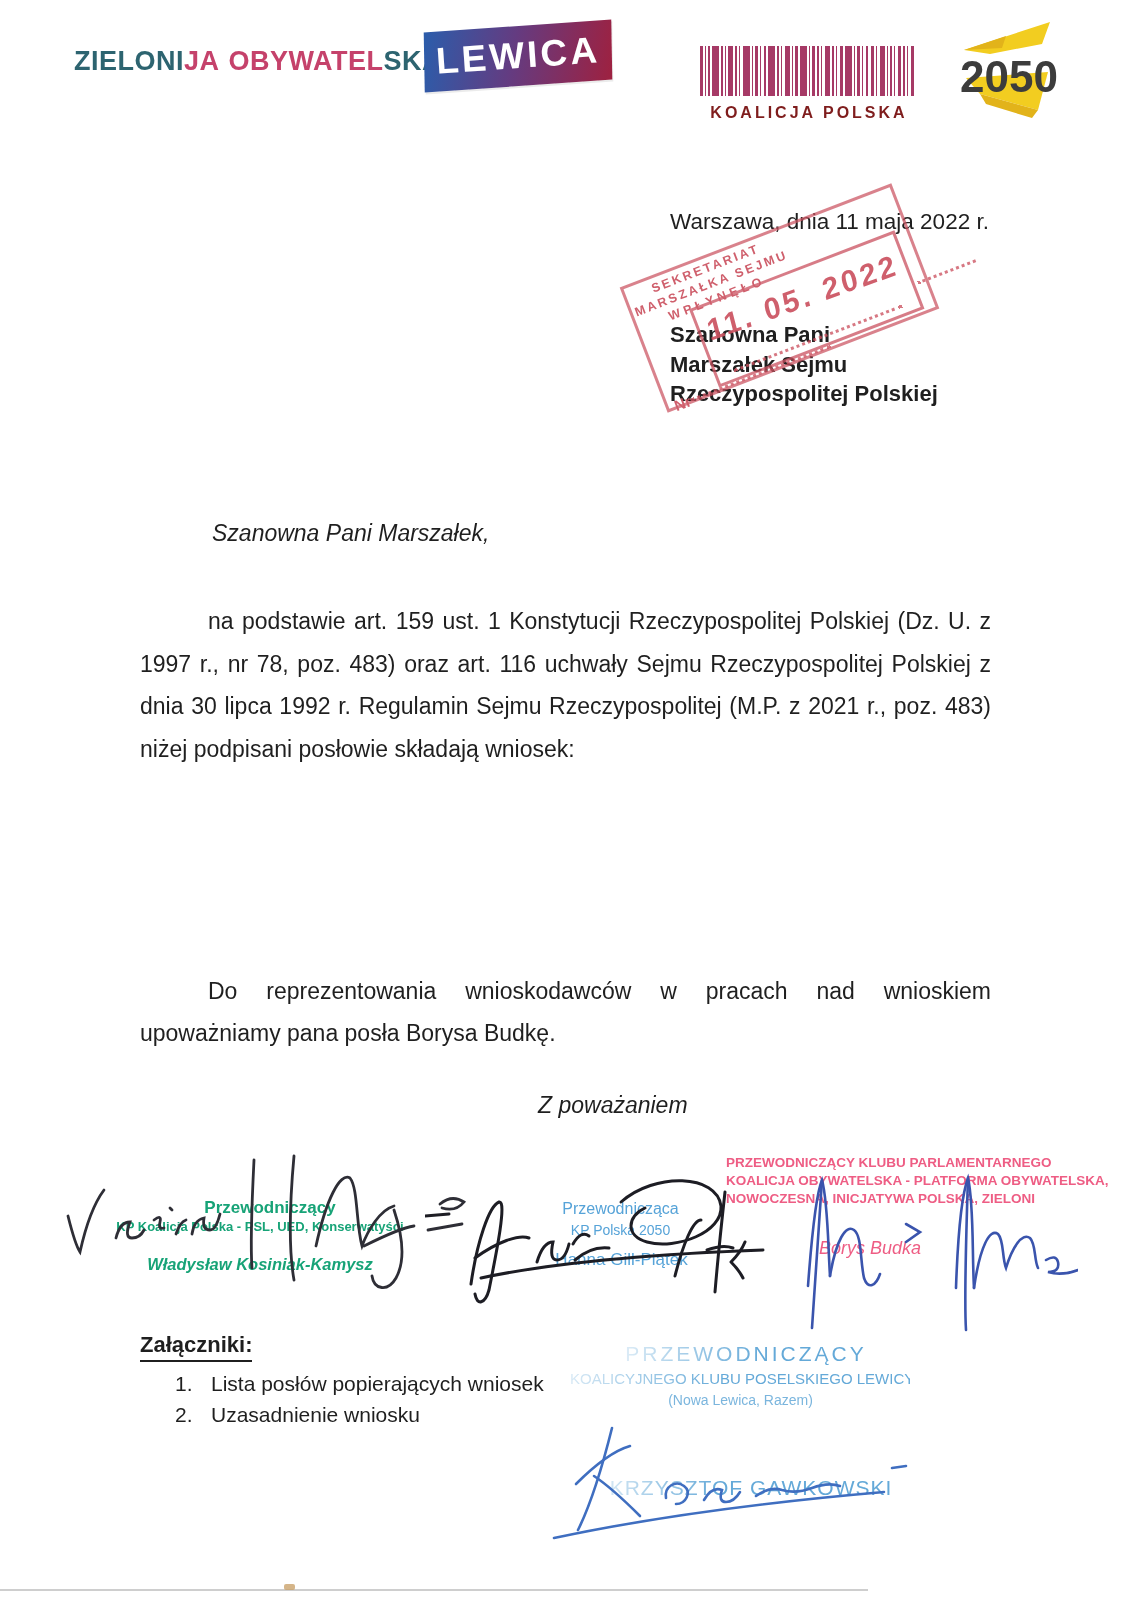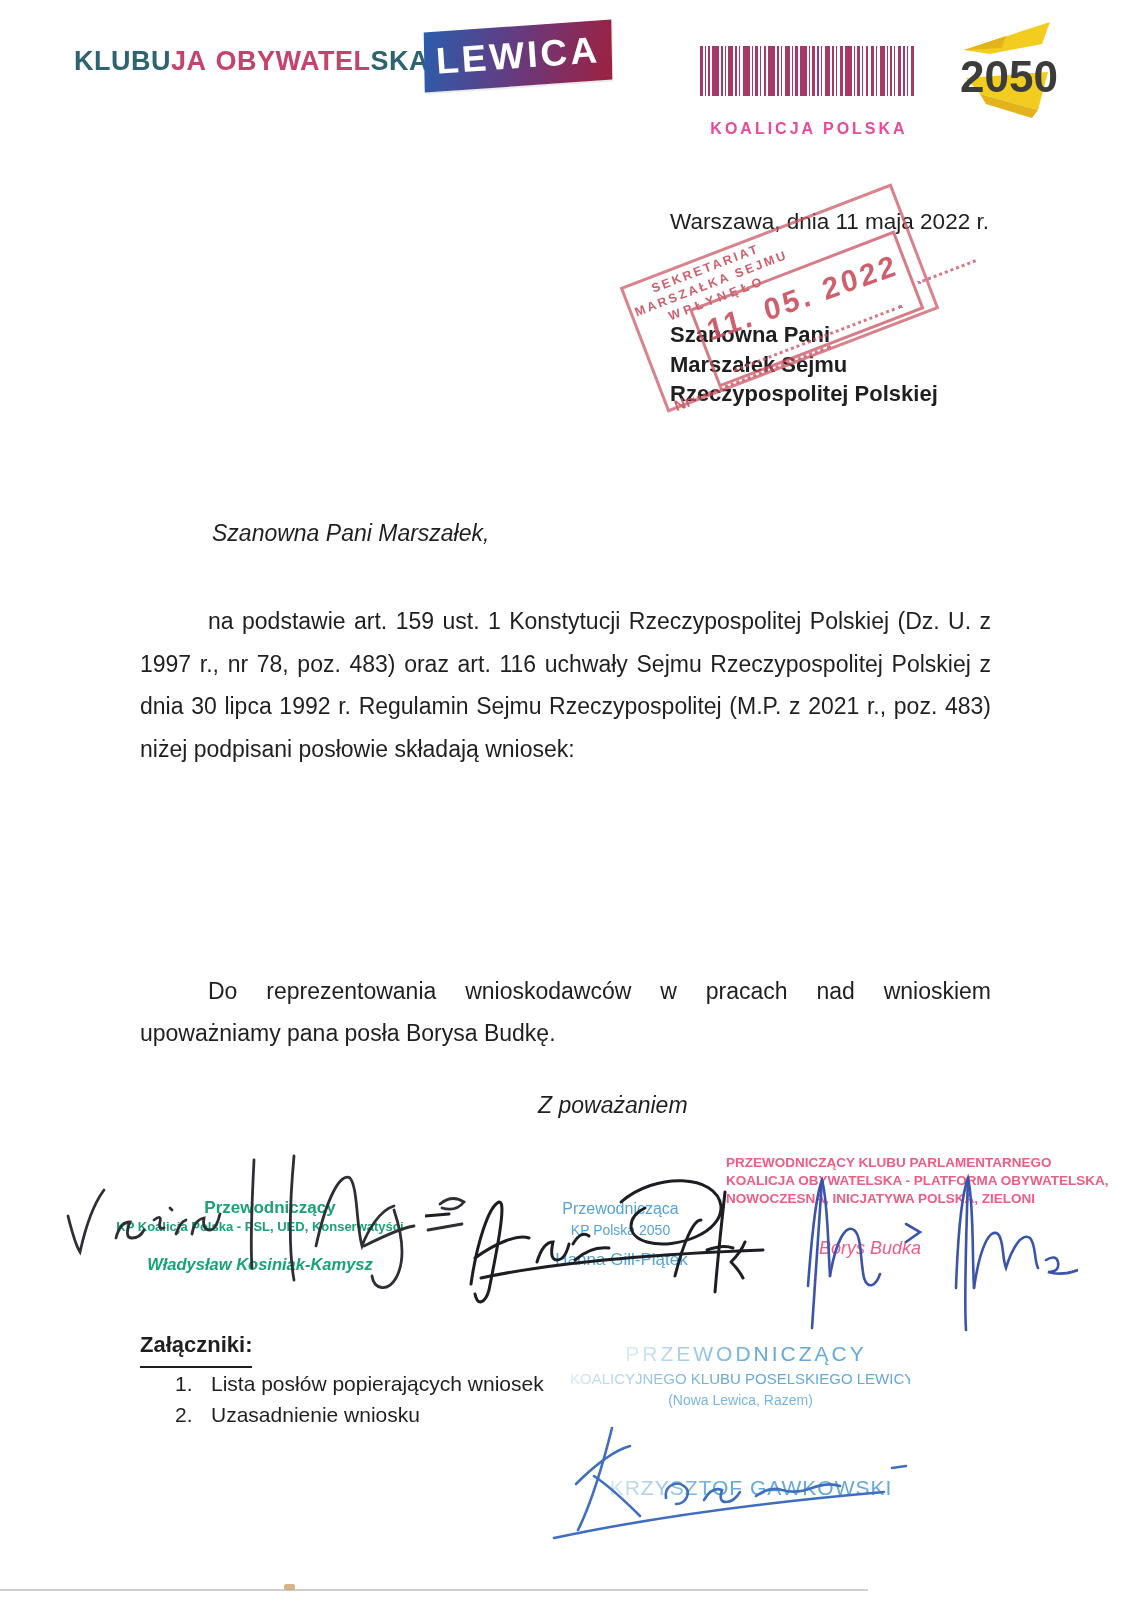--- a/index.html
+++ b/index.html
@@ -14,21 +14,21 @@
   .ko-teal { color:#2d6470; } .ko-pink { color:#c5426b; }
   .ko-gap { margin-left:9px; }
 
   .lewica { left:424px; top:26px; width:188px; height:60px;
     background:linear-gradient(100deg,#2b5dab 0%,#653b80 48%,#9e2140 100%);
     transform:rotate(-4deg) skewX(-3deg); display:flex; align-items:center; justify-content:center;
     box-shadow:1px 2px 0 rgba(0,0,0,.08); }
   .lewica span { color:#fff; font-size:37px; font-weight:800; letter-spacing:3px; transform:skewX(3deg); }
 
   .kp-block { left:700px; top:46px; width:218px; text-align:center; }
-  .kp-caption { margin-top:20px; color:#ec4899; font-size:16px; font-weight:700; letter-spacing:3px; white-space:nowrap; }
+  .kp-caption { margin-top:4px; color:#7f1d1d; font-size:16px; font-weight:700; letter-spacing:3px; white-space:nowrap; }
 
   .logo2050 { left:950px; top:14px; width:118px; height:112px; }
   .logo2050 text { font-family:"Liberation Sans", sans-serif; }
 
   
   .date-line { left:670px; top:165px; font-size:22.5px; white-space:nowrap;margin-top:44px; }
   .recipient { left:670px; top:320px; font-size:22px; font-weight:700; line-height:29.5px; z-index:2; }
 
   
   .stamp { left:634px; top:231px; width:285px; height:128px; border:3px solid rgba(203,82,96,.78);
@@ -71,36 +71,36 @@
     -webkit-mask-image:linear-gradient(90deg,rgba(0,0,0,.15),#000 55%); mask-image:linear-gradient(90deg,rgba(0,0,0,.15),#000 55%); }
   .l-role2 { left:570px; top:1370px; width:340px; color:#64a9d8; font-size:15px;
     -webkit-mask-image:linear-gradient(90deg,rgba(0,0,0,.25),#000 45%); mask-image:linear-gradient(90deg,rgba(0,0,0,.25),#000 45%); }
   .l-role3 { left:638px; top:1392px; width:205px; color:#64a9d8; font-size:14px; opacity:.85; }
   .l-name  { left:596px; top:1476px; width:310px; color:#64a9d8; font-size:21px; letter-spacing:1px;
     -webkit-mask-image:linear-gradient(90deg,rgba(0,0,0,.2),#000 40%); mask-image:linear-gradient(90deg,rgba(0,0,0,.2),#000 40%); }
 
   .sig-svg { pointer-events:none; z-index:5; }
 
   
-  .att-title { left:140px; top:1332px; font-size:22px; font-weight:700; border-bottom:2.5px solid #1f1f1f; padding-bottom:8px; }
+  .att-title { left:140px; top:1332px; font-size:22px; font-weight:700; border-bottom:2.5px solid #1f1f1f; padding-bottom:2px; }
   .att-list { left:175px; top:1368px; font-size:21px; line-height:31px; }
   .att-row { display:flex; }
   .att-num { width:36px; }
 
   
   .scan-line { left:0; top:1589px; width:868px; height:2px; background:#c6c6c6; opacity:.85; }
   .scan-speck { left:284px; top:1584px; width:11px; height:6px; background:#caa36b; border-radius:2px; opacity:.8; }
 </style>
 </head>
 <body>
 
 <div class="page">
 
   <div class="abs ko-logo">
-    <span class="ko-teal">KLUBU</span><span class="ko-pink">JA</span><span class="ko-pink ko-gap">OBYWATEL</span><span class="ko-teal">SKA</span>
+    <span class="ko-teal">ZIELONI</span><span class="ko-pink">JA</span><span class="ko-pink ko-gap">OBYWATEL</span><span class="ko-teal">SKA</span>
   </div>
 
   <div class="abs lewica">
     <span>LEWICA</span>
   </div>
 
   <div class="abs kp-block">
     <svg width="218" height="50" viewBox="0 0 218 50">
       <g fill="#a63a66">
         <rect x="0" y="0" width="3" height="50"></rect>

